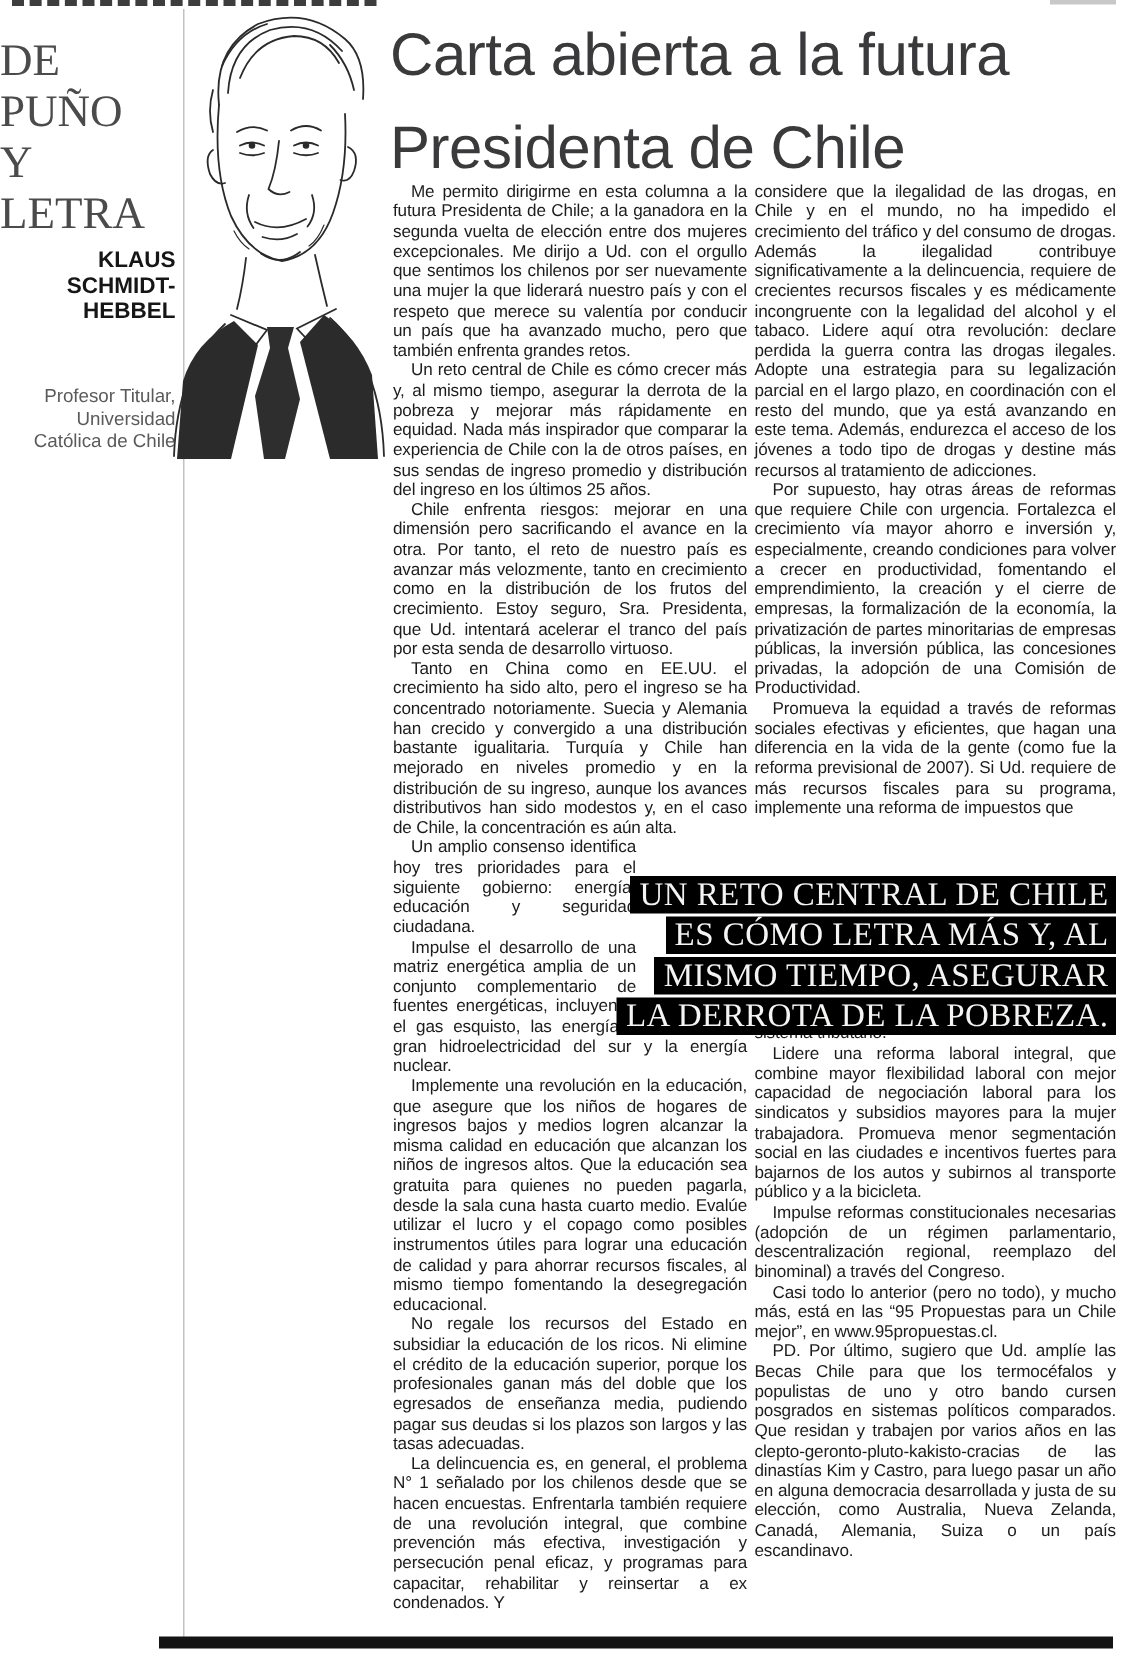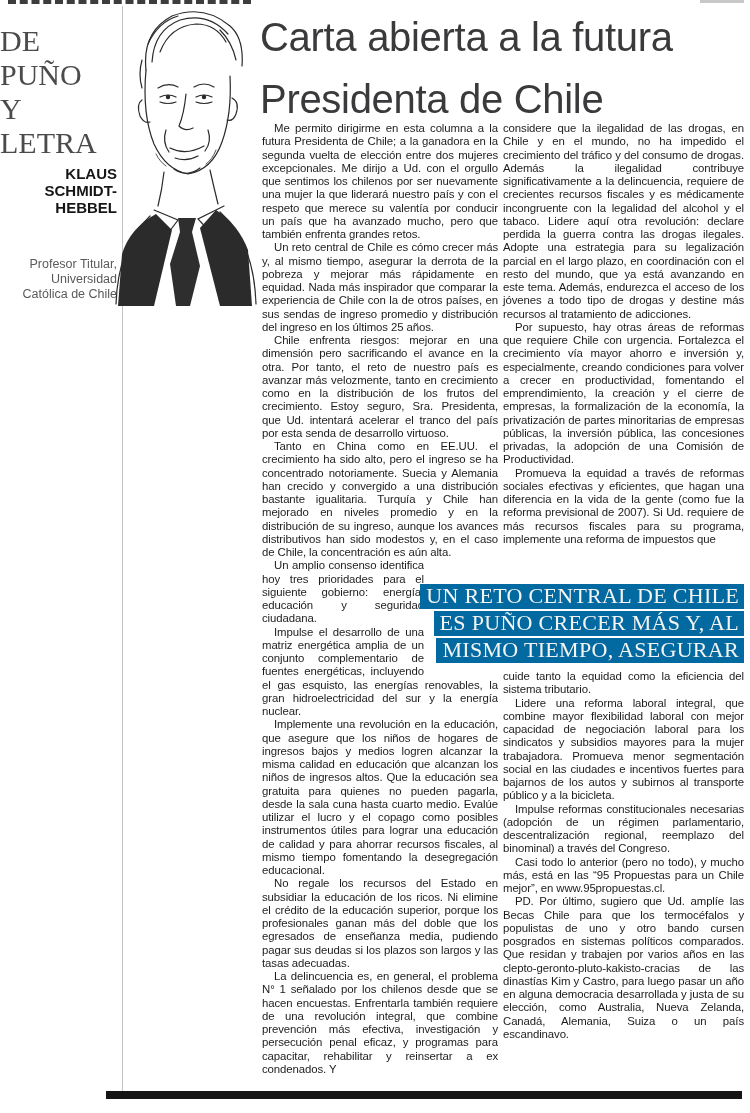--- a/index.html
+++ b/index.html
@@ -36,21 +36,21 @@
   .col-right{left:503px;width:241px;}
   .col-right .top-block p:first-child{text-indent:0;}
   .no-indent{text-indent:0 !important;}
   .float-spacer{float:right;width:74px;height:114px;}
   .quote-gap{height:124px;}
 
   
   .pullquote{position:absolute;right:6px;top:584px;width:340px;text-align:right;
              font-family:"Liberation Serif",serif;z-index:5;}
   .pq-line{margin-bottom:2px;}
-  .pq-bar{display:inline-block;background:#0369a1;color:#f4f4f2;
+  .pq-bar{display:inline-block;background:#000000;color:#f4f4f2;
           font-size:22px;line-height:24px;padding:0 5px 1px 6px;letter-spacing:0.3px;}
 
   svg *{vector-effect:non-scaling-stroke;}
 </style>
 </head>
 <body>
 
 <div class="page">
 
   <div class="dash-left"></div>
@@ -159,18 +159,19 @@
     <div>
         <p>Lidere una reforma laboral integral, que combine mayor flexibilidad laboral con mejor capacidad de negociación laboral para los sindicatos y subsidios mayores para la mujer trabajadora. Promueva menor segmentación social en las ciudades e incentivos fuertes para bajarnos de los autos y subirnos al transporte público y a la bicicleta.</p>
         <p>Impulse reformas constitucionales necesarias (adopción de un régimen parlamentario, descentralización regional, reemplazo del binominal) a través del Congreso.</p>
         <p>Casi todo lo anterior (pero no todo), y mucho más, está en las “95 Propuestas para un Chile mejor”, en www.95propuestas.cl.</p>
         <p>PD. Por último, sugiero que Ud. amplíe las Becas Chile para que los termocéfalos y populistas de uno y otro bando cursen posgrados en sistemas políticos comparados. Que residan y trabajen por varios años en las clepto-geronto-pluto-kakisto-cracias de las dinastías Kim y Castro, para luego pasar un año en alguna democracia desarrollada y justa de su elección, como Australia, Nueva Zelanda, Canadá, Alemania, Suiza o un país escandinavo.</p>
       </div>
   </div>
 
   <div class="pullquote">
     <div class="pq-line"><span class="pq-bar">UN RETO CENTRAL DE CHILE</span></div>
-    <div class="pq-line"><span class="pq-bar">ES PUÑO CRECER MÁS Y, AL</span></div>
+    <div class="pq-line"><span class="pq-bar">ES CÓMO LETRA MÁS Y, AL</span></div>
     <div class="pq-line"><span class="pq-bar">MISMO TIEMPO, ASEGURAR</span></div>
+    <div class="pq-line"><span class="pq-bar">LA DERROTA DE LA POBREZA.</span></div>
   </div>
 
   <div class="bottom-bar"></div>
 </div>
 
 </body></html>

